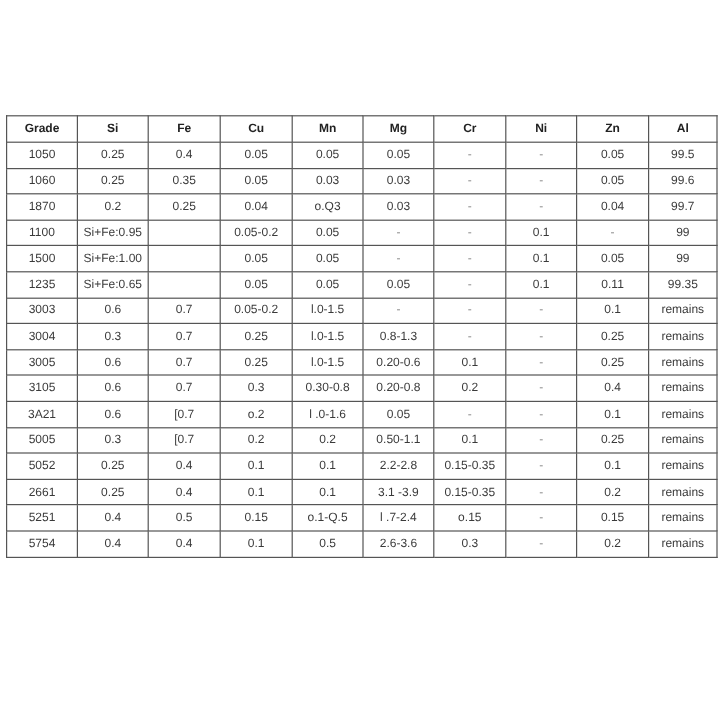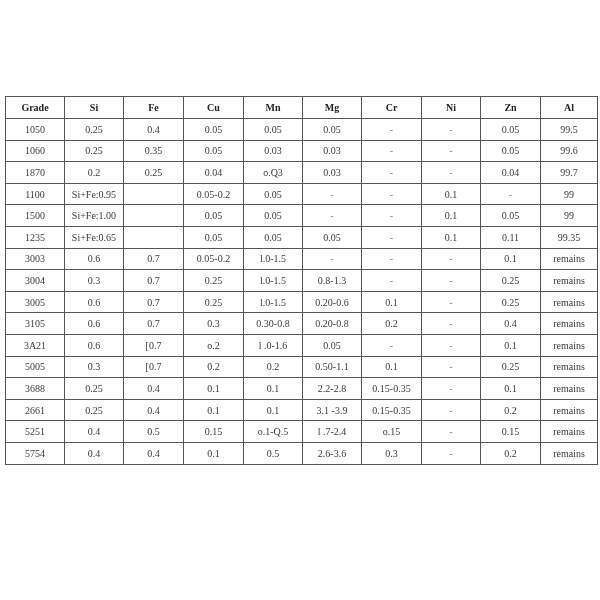--- a/index.html
+++ b/index.html
@@ -1,20 +1,20 @@
 <!DOCTYPE html>
 <html><head>
 <meta charset="utf-8">
 <style>
   html, body { margin: 0; padding: 0; background: #ffffff; }
   body { width: 600px; height: 600px; position: relative; overflow: hidden; }
   .wrap { position: absolute; left: 5px; top: 96px; }
   table {
     border-collapse: collapse;
-    font-family: Liberation Serif, serif;
+    font-family: Liberation Sans, sans-serif;
     font-size: 10px;
     color: #3a3a3a;
     table-layout: fixed;
     width: 592px;
   }
   th, td {
     border: 1px solid #555;
     text-align: center;
     padding: 0;
     height: 20.6px;
@@ -198,21 +198,21 @@
           <td>[0.7</td>
           <td>0.2</td>
           <td>0.2</td>
           <td>0.50-1.1</td>
           <td>0.1</td>
           <td class="dash">-</td>
           <td>0.25</td>
           <td>remains</td>
         </tr>
         <tr>
-          <td>3688</td>
+          <td>5052</td>
           <td>0.25</td>
           <td>0.4</td>
           <td>0.1</td>
           <td>0.1</td>
           <td>2.2-2.8</td>
           <td>0.15-0.35</td>
           <td class="dash">-</td>
           <td>0.1</td>
           <td>remains</td>
         </tr>

